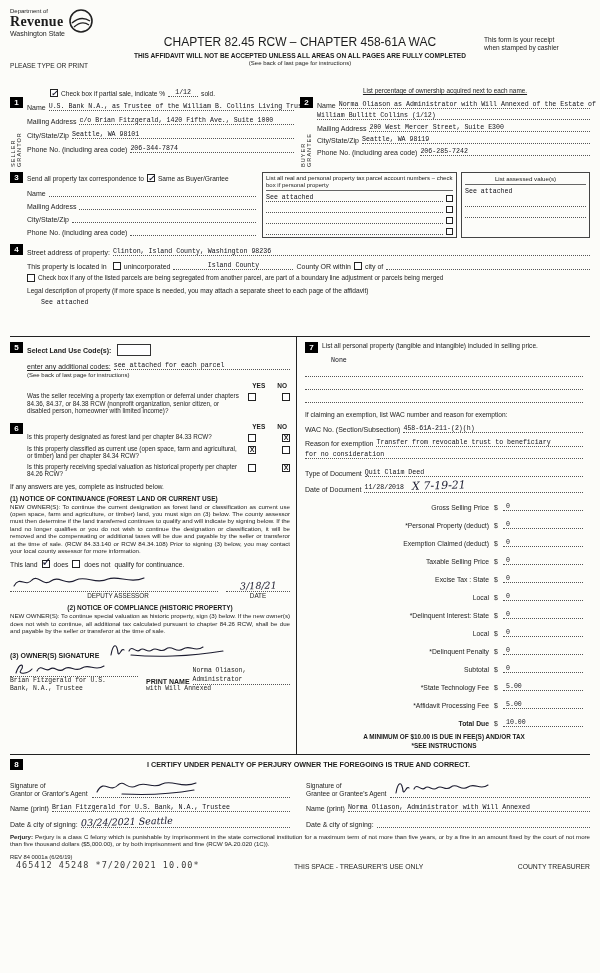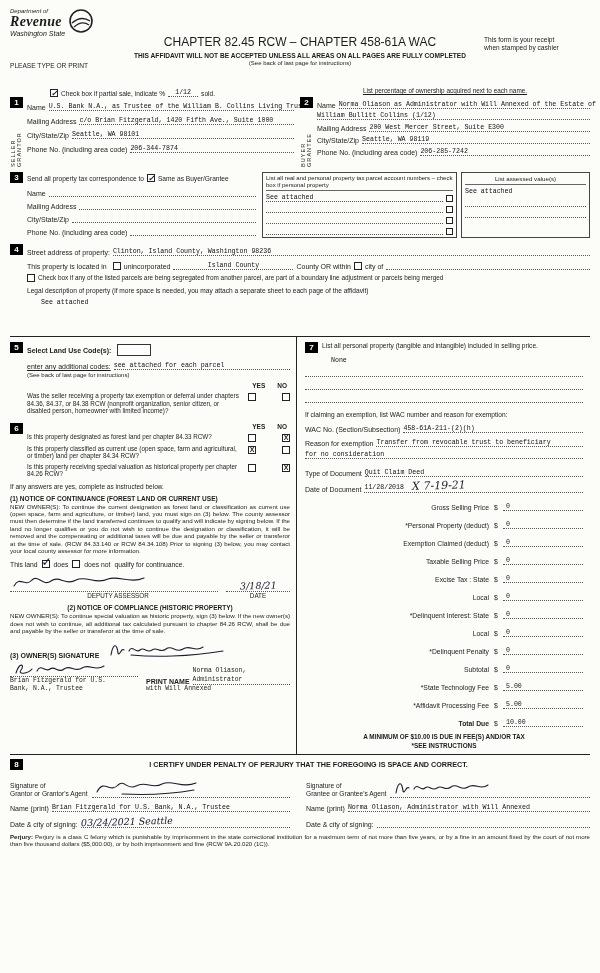--- a/index.html
+++ b/index.html
@@ -28,21 +28,21 @@
   .vlabel { writing-mode:vertical-rl; transform:rotate(180deg); font-size:5.6px; letter-spacing:1px; color:#222; height:56px; margin-top:3px; }
   .vlabel span { display:block; line-height:6px; }
   sig, .sig { display:block; }
 
   
   .header { position:relative; height:72px; }
   .logo { position:absolute; left:0; top:0; }
   .dept-of { font-size:6px; }
   .dept-rev { font-family:"Liberation Serif",serif; font-weight:bold; font-size:14px; letter-spacing:0.3px; }
   .dept-state { font-size:7px; }
-  .logo-row { display:flex; align-items:flex-start; gap:3px;font-style:italic; }
+  .logo-row { display:flex; align-items:flex-start; gap:3px; }
   .title-stack { position:absolute; left:115px; right:115px; top:24px; text-align:center; }
   .form-title { font-weight:bold; font-size:11px; letter-spacing:0.2px; }
   .chapter { font-size:12px; margin-top:3px; }
   .warn { font-weight:bold; font-size:6.6px; margin-top:3px; }
   .seeback { font-size:6px; margin-top:1px; }
   .receipt { position:absolute; right:0; top:28px; width:106px; font-size:6.6px; line-height:8px; }
   .typeprint { position:absolute; left:0; top:54px; font-size:6.6px; }
 
   
   .sec12 { margin-top:4px; }
@@ -591,21 +591,21 @@
         <div>*SEE INSTRUCTIONS</div>
       </div>
     </div>
   </div>
 
   <div class="sec8">
     <div class="row certrow">
       <div class="numcol">
           <div class="numbox">8</div>
         </div>
-      <div class="certify">I CERTIFY UNDER PENALTY OF PERJURY THAT THE FOREGOING IS SPACE AND CORRECT.</div>
+      <div class="certify">I CERTIFY UNDER PENALTY OF PERJURY OWNER THE FOREGOING IS TRUE AND CORRECT.</div>
     </div>
     <div class="row s8cols">
       <div class="s8col">
         <div class="row s8sigrow">
           <div class="s8lab">
             <div>Signature of</div>
             <div>Grantor or Grantor's Agent</div>
           </div>
           <div class="s8sig dot">
             <svg class="sig" width="120" height="20" viewBox="0 0 120 20">
@@ -644,15 +644,23 @@
         </div>
       </div>
     </div>
   </div>
 
   <div class="footer">
     <div class="perjury">
       <span class="bold">Perjury:</span>
       <span>Perjury is a class C felony which is punishable by imprisonment in the state correctional institution for a maximum term of not more than five years, or by a fine in an amount fixed by the court of not more than five thousand dollars ($5,000.00), or by both imprisonment and fine (RCW 9A.20.020 (1C)).</span>
     </div>
+    <div class="row footrow">
+      <div>
+        <div class="revcode">REV 84 0001a (6/26/19)</div>
+        <div class="stamp">465412  45248  *7/20/2021  10.00*</div>
+      </div>
+      <div class="tspace">THIS SPACE - TREASURER'S USE ONLY</div>
+      <div class="ctreas">COUNTY TREASURER</div>
+    </div>
   </div>
 
 </div>
 
 </body></html>

